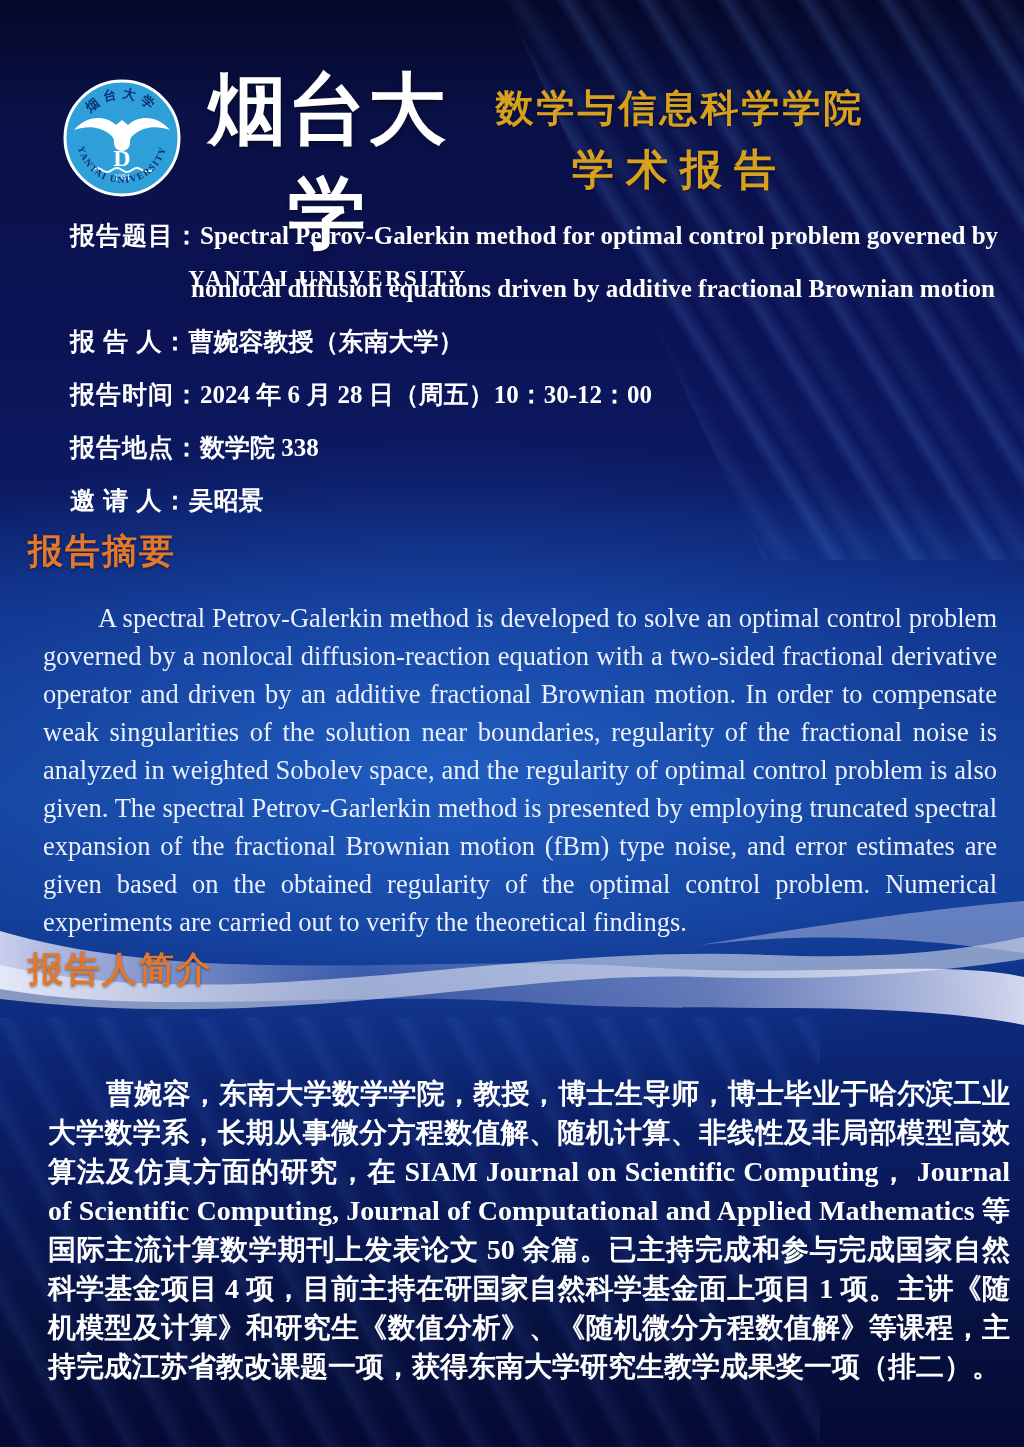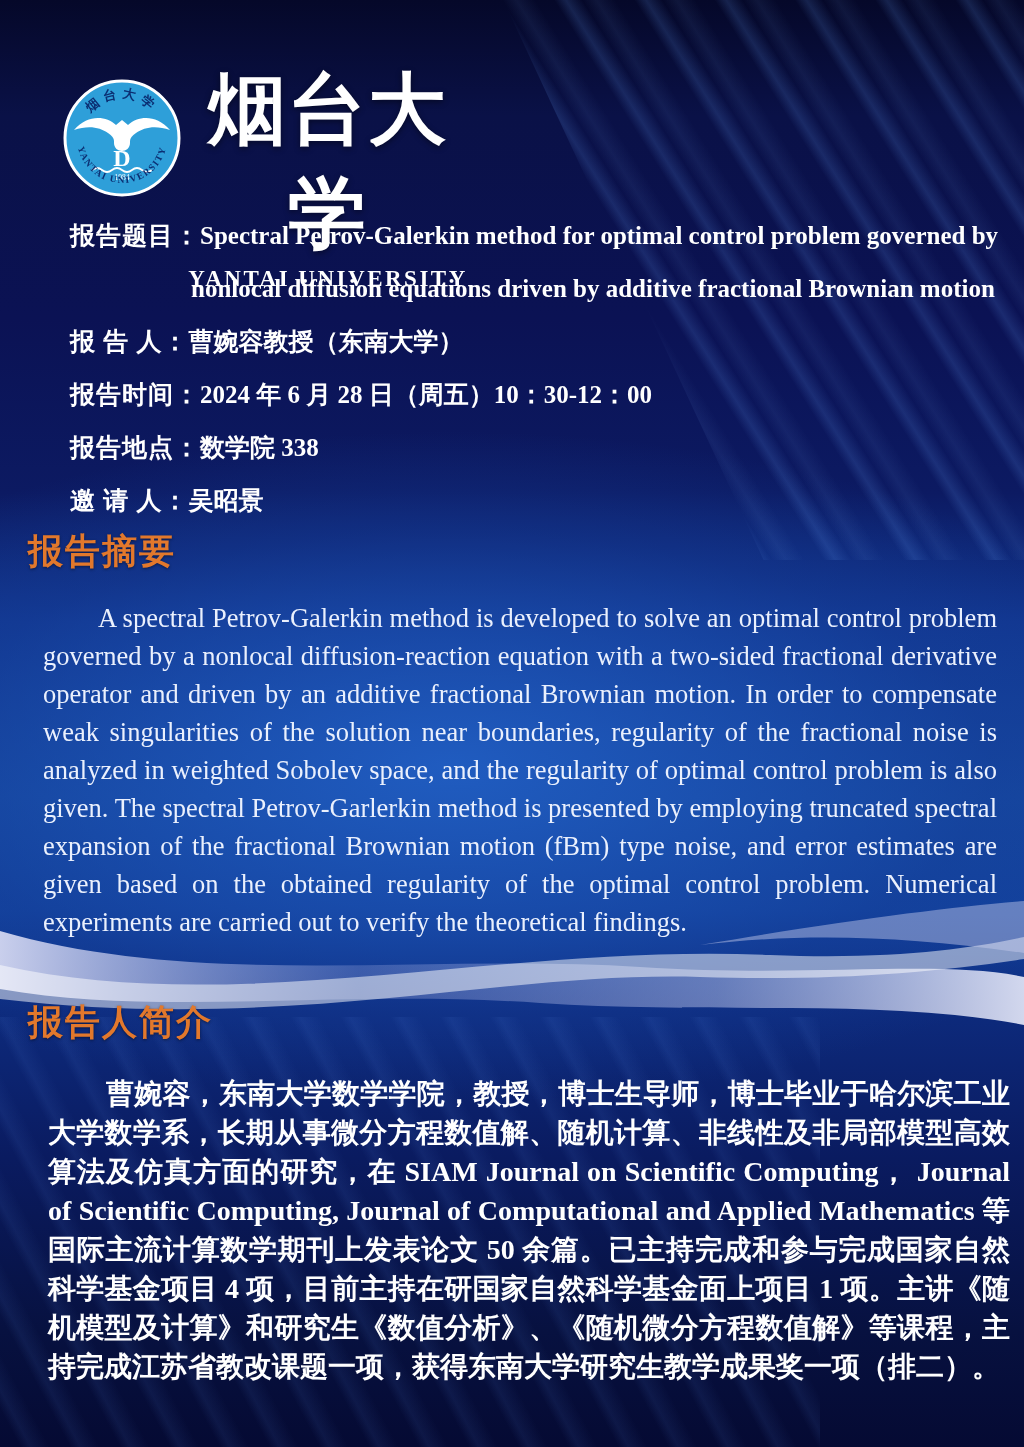--- a/index.html
+++ b/index.html
@@ -63,21 +63,21 @@
   .detail-line .lab{letter-spacing:1px;}
   .detail-line.title2{padding-left:121px;}
 
   
   .sec-heading{
     position:absolute;left:28px;margin:0;
     font-size:35px;line-height:42px;font-weight:bold;color:#e2782c;
     letter-spacing:2px;text-shadow:0 1px 3px rgba(0,0,0,.45);
   }
   .abstract-heading{top:531px;}
-  .bio-heading{top:1002px;text-align:center;}
+  .bio-heading{top:949px;text-align:center;}
 
   
   .abstract-text{
     position:absolute;left:30px;top:586px;width:954px;margin:13px;
     font-size:26.5px;line-height:38px;color:#eaf0fd;
     text-align:justify;text-indent:55px;
   }
   
   .bio-text{
     position:absolute;left:30px;top:1056px;width:962px;margin:18px;
@@ -126,20 +126,24 @@
       <text font-size="9.5" font-weight="bold" fill="#0B2F73" letter-spacing="1.4">
         <textPath href="#botArc" startOffset="50%" text-anchor="middle">YANTAI UNIVERSITY</textPath>
       </text>
     </svg>
 
     <div class="uni">
       <div class="uni-cn">烟台大学</div>
       <div class="uni-en">YANTAI UNIVERSITY</div>
     </div>
 
+    <div class="college">
+      <div class="college-name">数学与信息科学学院</div>
+      <div class="report-type">学术报告</div>
+    </div>
   </header>
 
   <section class="details">
     <div class="detail-line">
       <span class="lab">报告题目：</span><span class="val">Spectral Petrov-Galerkin method for optimal control problem governed by</span>
     </div>
     <div class="detail-line title2">
       <span class="val">nonlocal diffusion equations driven by additive fractional Brownian motion</span>
     </div>
     <div class="detail-line">

